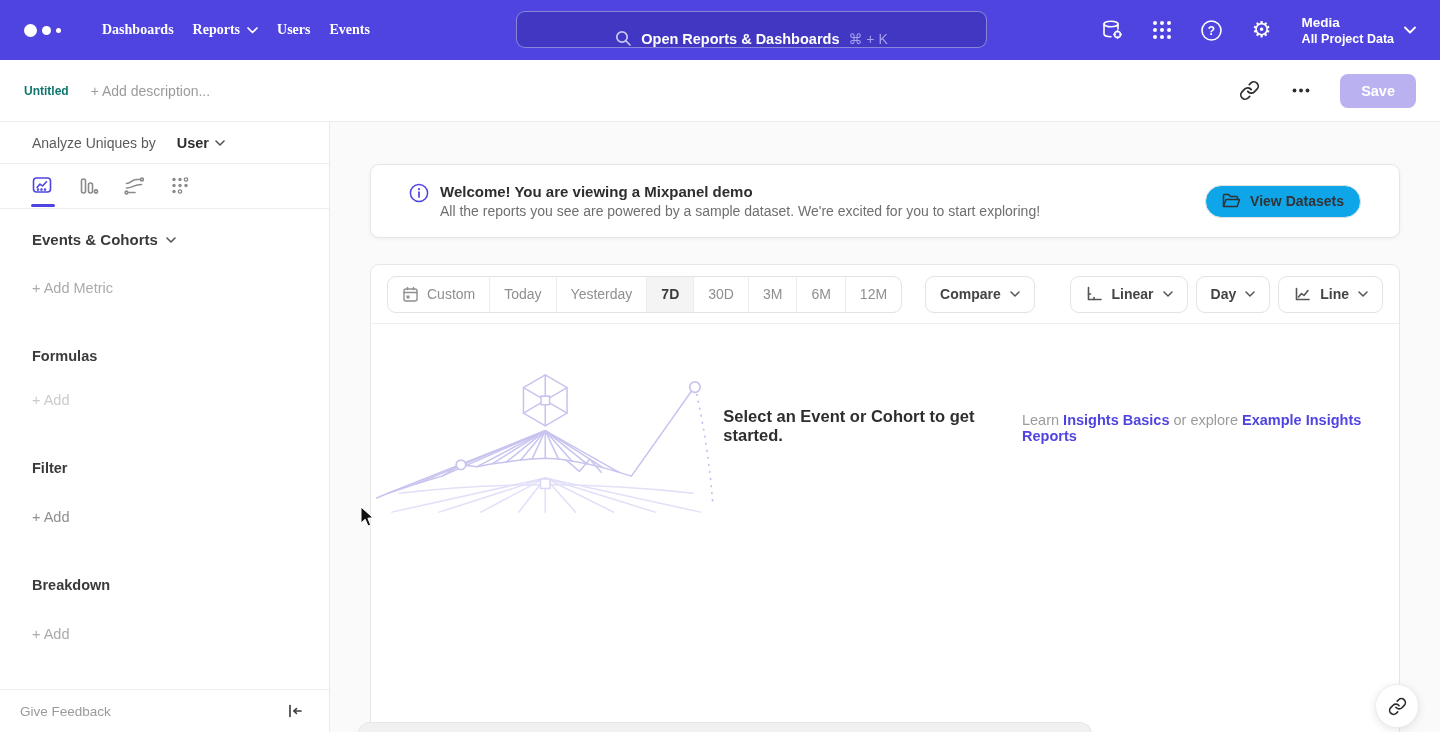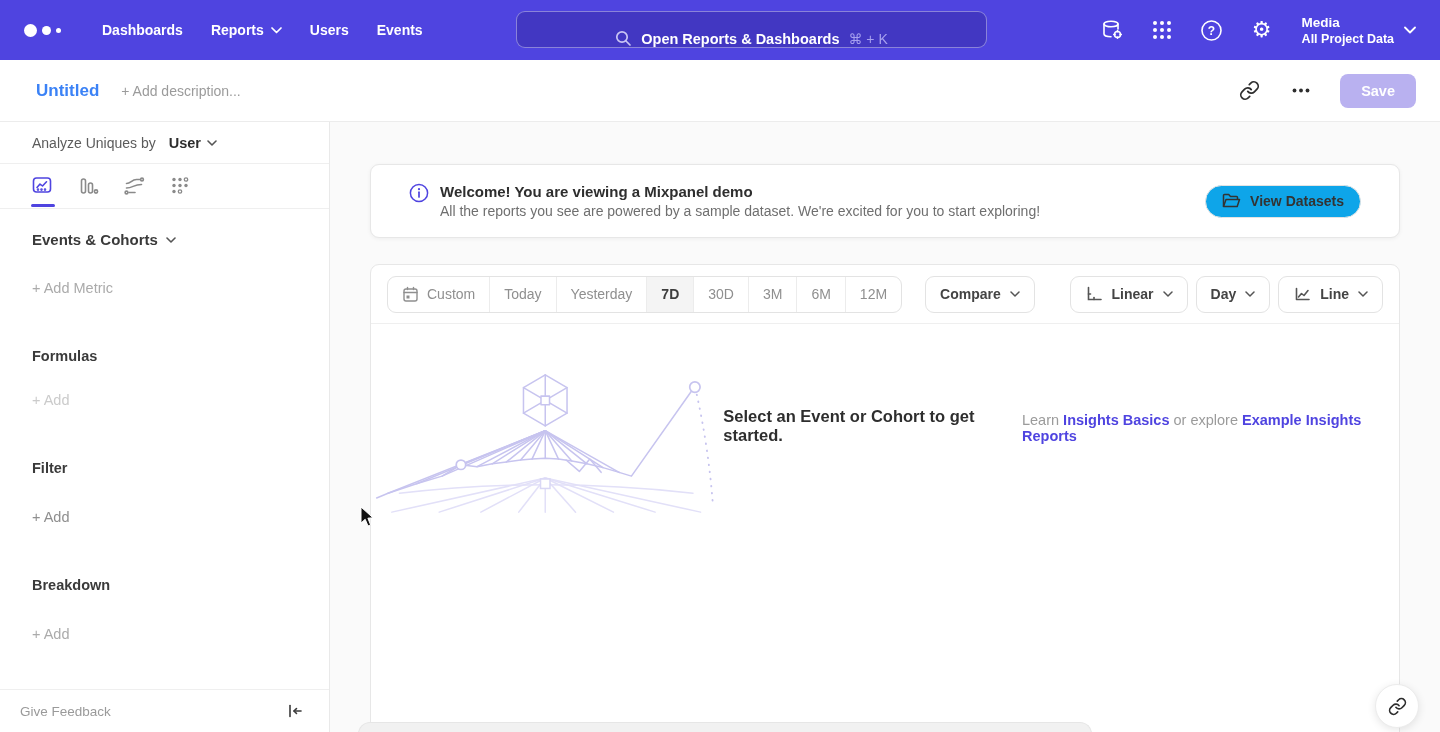--- a/index.html
+++ b/index.html
@@ -5,48 +5,48 @@
   * { margin:0; padding:0; box-sizing:border-box; }
   html,body { width:1440px; height:732px; overflow:hidden; background:#fff;
     font-family:"Liberation Sans","DejaVu Sans",sans-serif; }
 
   
   .topnav { position:absolute; left:0; top:0; width:1440px; height:60px;
     background:#4F44E0; display:flex; align-items:center; color:#fff; z-index:30; }
   .logo { display:flex; align-items:center; gap:5px; margin-left:24px; width:46px; }
   .logo i { background:#fff; border-radius:50%; display:block; }
   .logo .d1{ width:13px; height:13px; } .logo .d2{ width:9px; height:9px; } .logo .d3{ width:5px; height:5px; }
-  .nav-items { display:flex; align-items:center; gap:28px; margin-left:32px; }
+  .nav-items { display:flex; align-items:center; gap:19px; margin-left:32px;font-family:Liberation Serif, serif; }
   .nav-item { font-size:14px; font-weight:600; color:#fff; display:flex; align-items:center; gap:7px; cursor:pointer; }
   .searchbar { position:absolute; left:516px; top:11px; width:471px; height:37px;
     background:rgba(10,0,60,0.18); border:1px solid rgba(255,255,255,0.38); border-radius:9px;
     display:flex; align-items:flex-end; justify-content:center; gap:9px; cursor:pointer; }
   .searchbar .ph { font-size:14.5px; font-weight:600; color:#fff; }
   .searchbar .kbd { font-size:14px; color:#A7A0EF; }
   .nav-right { position:absolute; right:0; top:0; height:60px; display:flex; align-items:center; gap:26px; padding-right:24px; }
   .nav-icon { width:24px; height:24px; display:flex; align-items:center; justify-content:center; cursor:pointer; }
   .project { display:flex; align-items:center; gap:10px; cursor:pointer; margin-left:2px; }
   .project .pn { font-size:13.5px; font-weight:700; line-height:17px; }
   .project .pe { font-size:12.5px; font-weight:700; line-height:16px; }
   .gear-glyph { font-size:22px; line-height:22px; color:#fff; }
 
   
   .doc-header { position:absolute; left:0; top:60px; width:1440px; height:62px; background:#fff;
     border-bottom:1px solid #ECECEC; display:flex; align-items:center; z-index:25; }
-  .doc-title { font-size:17px; font-weight:700; color:#3b82f6; margin-left:36px; }
+  .doc-title { font-size:12px; font-weight:700; color:#0f766e; margin-left:24px; }
   .doc-desc { font-size:14px; color:#9B9B9B; margin-left:22px; cursor:text; }
   .doc-actions { position:absolute; right:24px; display:flex; align-items:center; gap:26px; }
   .icon-btn { width:26px; height:26px; display:flex; align-items:center; justify-content:center; color:#2E2E2E; cursor:pointer; }
   .save-btn { background:#B9B1F0; color:#fff; font-size:14.5px; font-weight:700; border:none;
     border-radius:8px; padding:9px 21px; cursor:default; }
 
   
   .sidebar { position:absolute; left:0; top:122px; width:330px; bottom:0; background:#fff;
     border-right:1px solid #E9E9E9; z-index:20; }
-  .analyze-row { height:42px; display:flex; align-items:center; padding-left:32px; gap:10px;
+  .analyze-row { height:42px; display:flex; align-items:center; padding-left:32px; gap:18px;
     border-bottom:1px solid #EFEFEF; }
   .analyze-row .lab { font-size:14px; color:#5B5B5B; }
   .analyze-row .val { font-size:14.5px; font-weight:700; color:#2E2E2E; margin-left:3px; display:flex; align-items:center; gap:6px; cursor:pointer; }
   .charttabs { height:45px; display:flex; align-items:flex-start; padding:10px 0 0 30px; gap:22px;
     border-bottom:1px solid #EFEFEF; position:relative; }
   .charttab { width:24px; height:24px; display:flex; align-items:center; justify-content:center; cursor:pointer; }
   .tab-underline { position:absolute; left:31px; top:40px; width:24px; height:3px; background:#4F44E0; border-radius:2px; }
   .side-section { padding-left:32px; }
   .events-label { margin-top:22px; font-size:15px; font-weight:700; color:#3A3A3A; display:flex; align-items:center; gap:8px; cursor:pointer; }
   .add-link { font-size:14.5px; cursor:pointer; }

